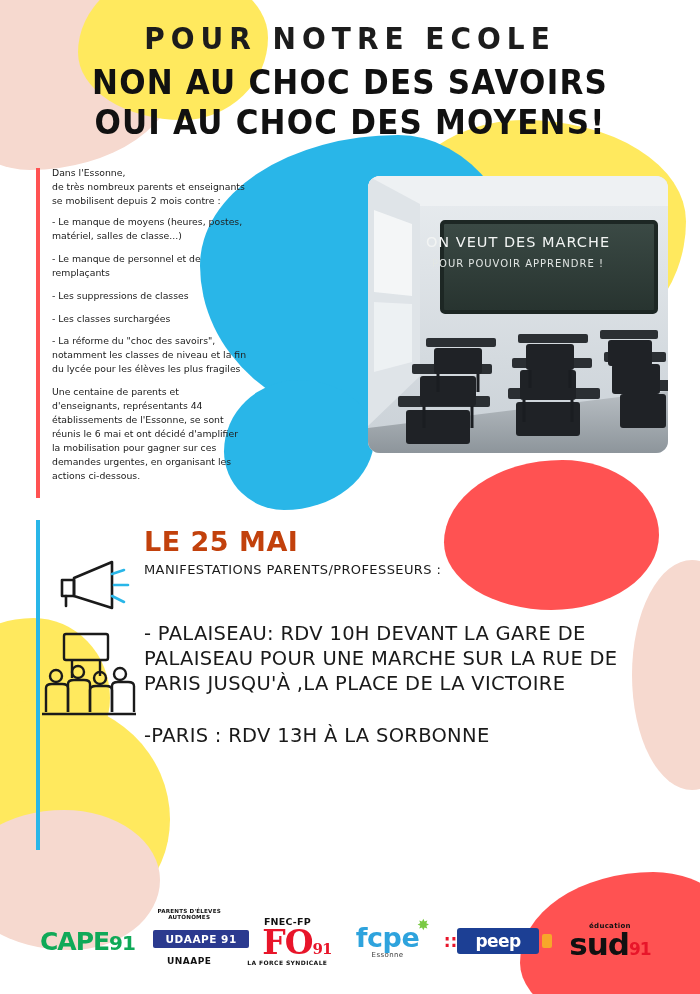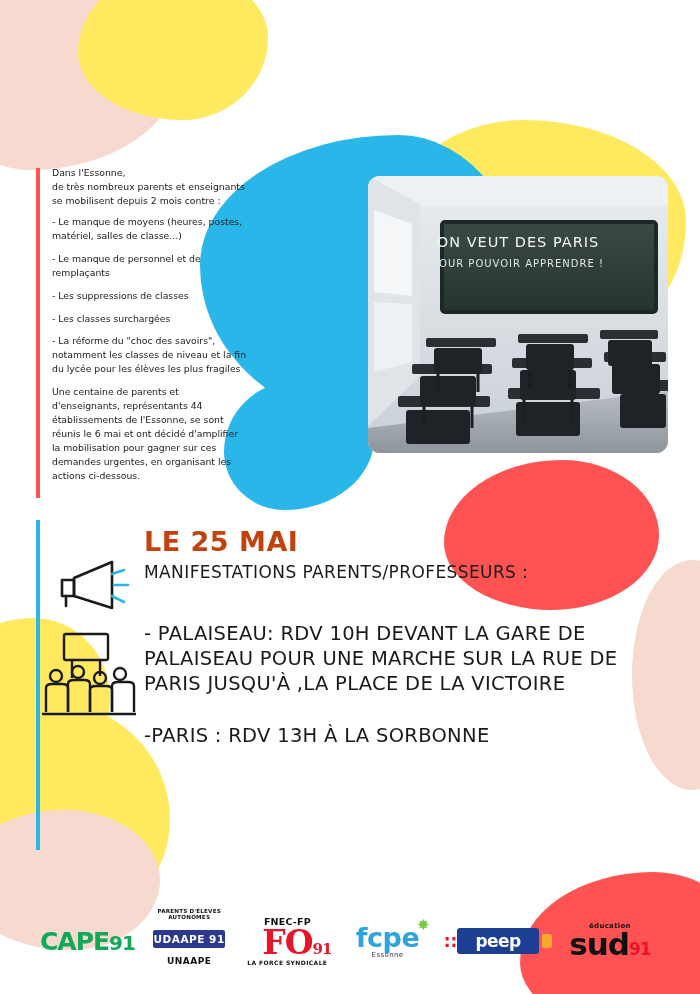--- a/index.html
+++ b/index.html
@@ -192,21 +192,21 @@
     font-size: 27px;
     letter-spacing: 0.5px;
     color: #c2410c;
     margin: 0;
   }
   .manif-line {
     position: absolute;
     left: 144px; top: 562px;
     width: 520px;
     font-family: "DejaVu Sans", sans-serif;
-    font-size: 17px;
+    font-size: 13px;
     letter-spacing: 0.4px;
     color: #1a1a1a;
     z-index: 8;
   }
   .action {
     position: absolute;
     left: 144px;
     width: 520px;
     font-family: "DejaVu Sans", sans-serif;
     font-size: 19.5px;
@@ -259,21 +259,21 @@
   .logo-unaape {
     width: 92px; height: 66px;
     position: relative;
   }
   .unaape-top {
     position: absolute; left: 0; top: 0; width: 92px;
     font-size: 5.6px; font-weight: bold; letter-spacing: .2px;
     color: #111; text-align: center;
   }
   .unaape-mid {
-    position: absolute; left: 10px; top: 22px; width: 72px;
+    position: absolute; left: 10px; top: 22px; width: 96px;
     background: #2b3a8f; color: #fff; font-weight: bold;
     font-size: 10.5px; padding: 3px 0; border-radius: 2px;
     text-align: center; letter-spacing: .5px;
   }
   .unaape-bot {
     position: absolute; left: 0; top: 48px; width: 92px;
     font-size: 9px; font-weight: bold; color: #111; text-align: center;
     letter-spacing: .5px;
   }
 
@@ -330,20 +330,25 @@
   <div class="blob blob-red-mid"></div>
   <div class="blob blob-yellow-left2"></div>
   <div class="blob blob-yellow-left"></div>
   <div class="blob blob-pink-bl"></div>
   <div class="blob blob-pink-r"></div>
   <div class="blob blob-red-br"></div>
 
   <div class="bar bar-red-left"></div>
   <div class="bar bar-blue-left"></div>
 
+  <div class="headings">
+    <div class="title-top">POUR NOTRE ECOLE</div>
+    <div class="title-main">NON AU CHOC DES SAVOIRS</div>
+    <div class="title-main">OUI AU CHOC DES MOYENS!</div>
+  </div>
 
   <div class="body-text">
     <p class="tight" style="white-space:pre-line">Dans l'Essonne,
 de très nombreux parents et enseignants
 se mobilisent depuis 2 mois contre :</p>
     <p>- Le manque de moyens (heures, postes, matériel, salles de classe...)</p>
     <p>- Le manque de personnel et de remplaçants</p>
     <p>- Les suppressions de classes</p>
     <p>- Les classes surchargées</p>
     <p>- La réforme du "choc des savoirs", notamment les classes de niveau et la fin du lycée pour les élèves les plus fragiles</p>
@@ -408,21 +413,21 @@
         <line x1="70" y1="198" x2="70" y2="216"></line>
           <line x1="110" y1="198" x2="110" y2="216"></line>
         <line x1="162" y1="194" x2="162" y2="212"></line>
           <line x1="202" y1="194" x2="202" y2="212"></line>
         <line x1="56" y1="230" x2="56" y2="252"></line>
           <line x1="104" y1="230" x2="104" y2="252"></line>
         <line x1="156" y1="224" x2="156" y2="246"></line>
           <line x1="204" y1="224" x2="204" y2="246"></line>
       </g>
     </svg>
-    <div class="photo-caption-1">ON VEUT DES PARIS</div>
+    <div class="photo-caption-1">ON VEUT DES MARCHE</div>
     <div class="photo-caption-2">POUR POUVOIR APPRENDRE !</div>
   </div>
 
   <div class="icon-megaphone">
     <svg width="80" height="60" viewBox="0 0 80 60">
       <path d="M10 28 L10 44 L22 44 L22 28 Z" fill="none" stroke="#1a1a1a" stroke-width="2.6" stroke-linejoin="round"></path>
       <path d="M22 26 L60 10 L60 56 L22 44 Z" fill="none" stroke="#1a1a1a" stroke-width="2.6" stroke-linejoin="round"></path>
       <path d="M60 22 L72 18" stroke="#29b6e8" stroke-width="2.6" stroke-linecap="round"></path>
       <path d="M62 33 L76 33" stroke="#29b6e8" stroke-width="2.6" stroke-linecap="round"></path>
       <path d="M60 44 L72 50" stroke="#29b6e8" stroke-width="2.6" stroke-linecap="round"></path>

